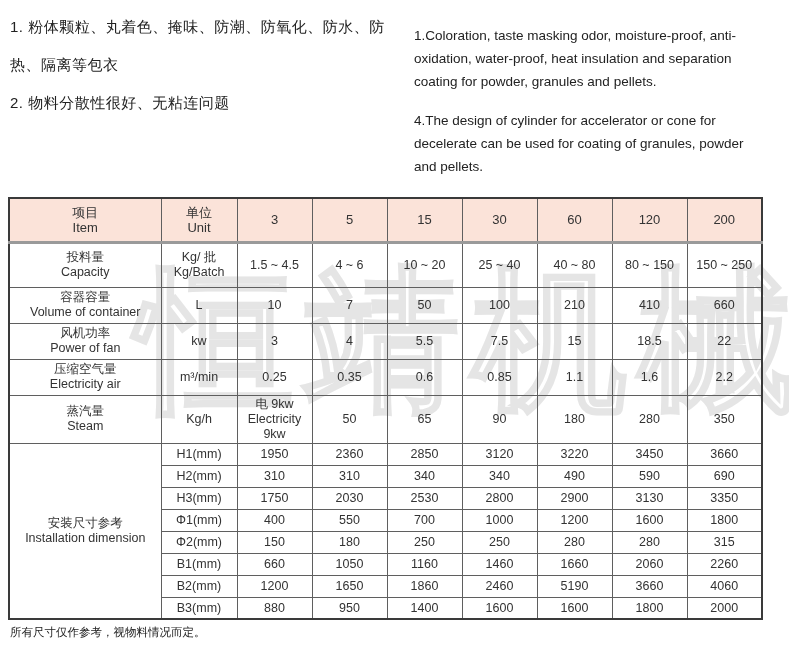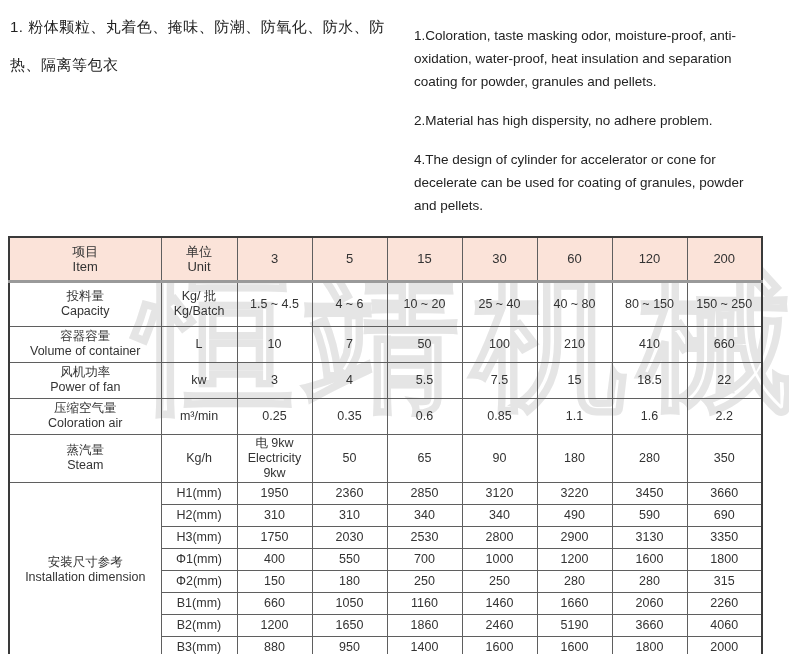--- a/index.html
+++ b/index.html
@@ -63,24 +63,24 @@
   
   .footer { position:relative; z-index:2; margin:5px 0 0 10px; }
   .footer .zh { font-size:11.5px; line-height:15px; }
 </style>
 </head>
 <body>
 
 <div class="intro">
   <div class="intro-zh">
     <p>1. 粉体颗粒、丸着色、掩味、防潮、防氧化、防水、防热、隔离等包衣</p>
+    <p>2. 物料分散性很好、无粘连问题</p>
   </div>
   <div class="intro-en">
     <p>1.Coloration, taste masking odor, moisture-proof, anti-oxidation, water-proof, heat insulation and separation coating for powder, granules and pellets.</p>
-    <p>2.Material has high dispersity, no adhere problem.</p>
     <p>4.The design of cylinder for accelerator or cone for decelerate can be used for coating of granules, powder and pellets.</p>
   </div>
 </div>
 
 <div class="watermark">恒靖机械</div>
 
 <table class="spec">
   <colgroup>
     <col class="col-item">
       <col class="col-unit">
@@ -157,21 +157,21 @@
       <td>5.5</td>
       <td>7.5</td>
       <td>15</td>
       <td>18.5</td>
       <td>22</td>
     </tr>
 
     <tr class="r-mid">
       <td class="item-cell two-line">
         <span>压缩空气量</span>
-        <span>Coloration air</span>
+        <span>Electricity air</span>
       </td>
       <td>m³/min</td>
       <td>0.25</td>
       <td>0.35</td>
       <td>0.6</td>
       <td>0.85</td>
       <td>1.1</td>
       <td>1.6</td>
       <td>2.2</td>
     </tr>

